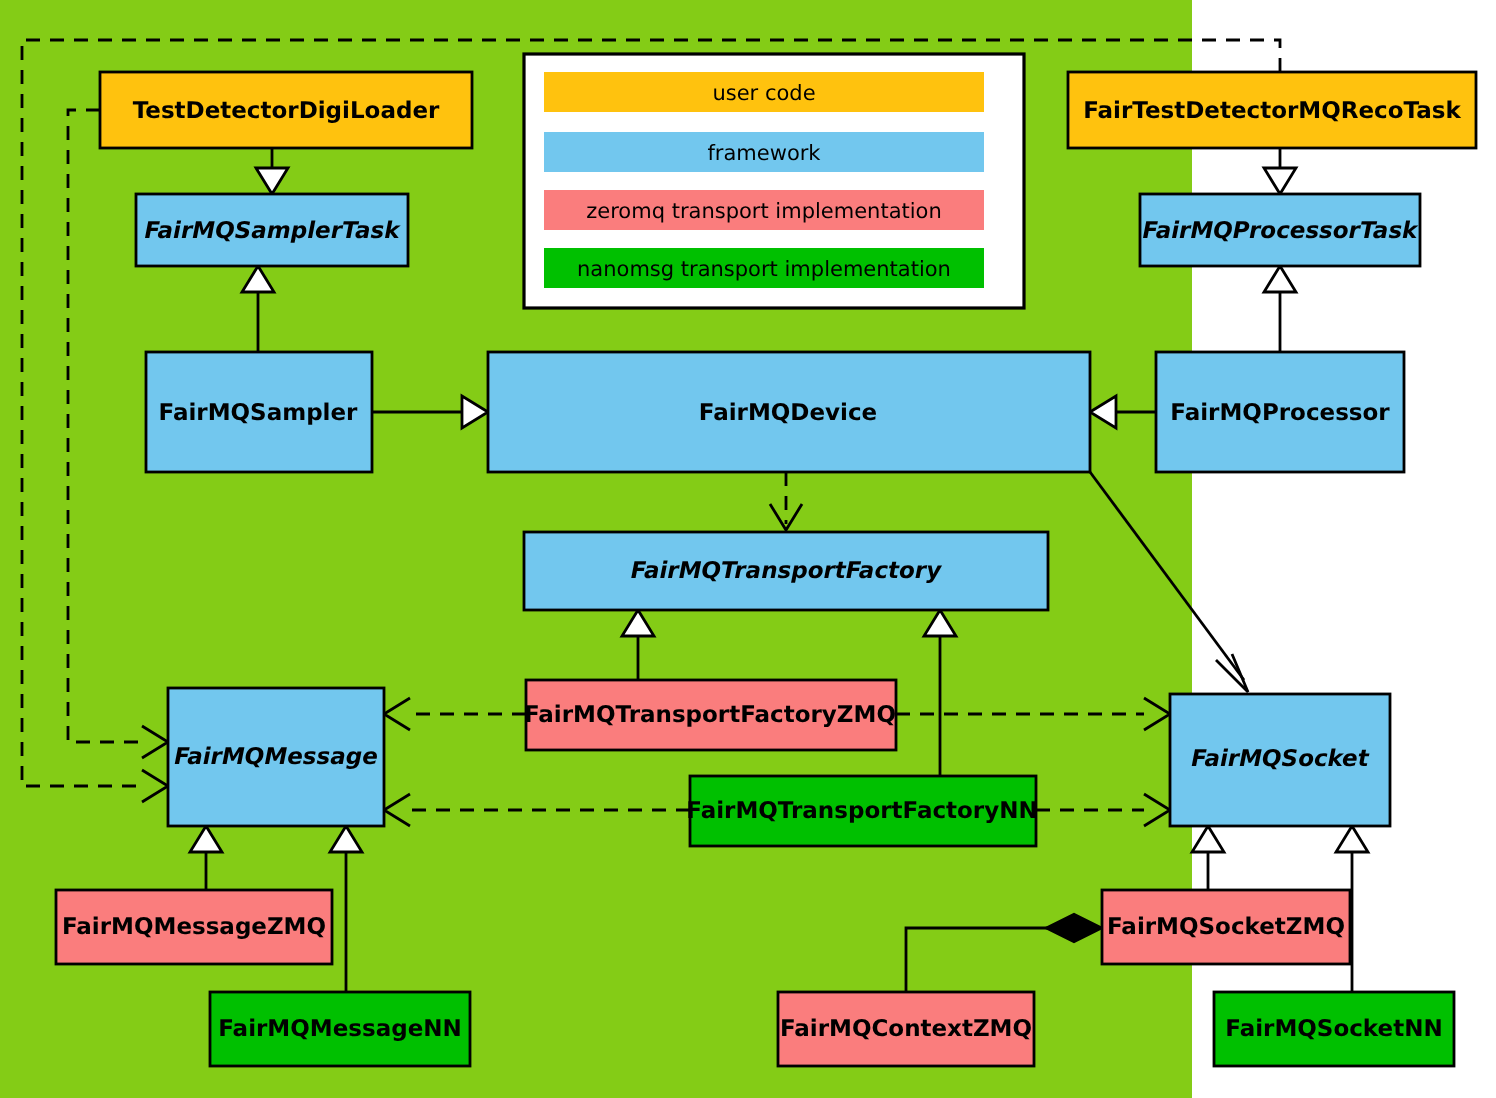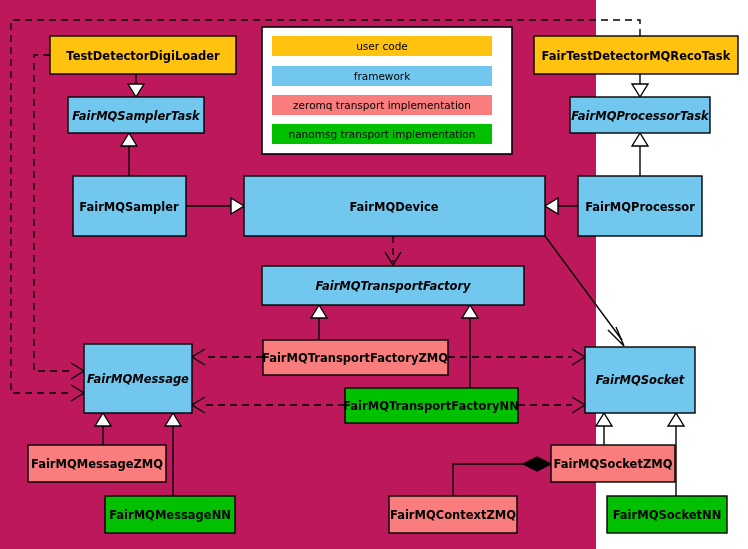--- a/index.html
+++ b/index.html
@@ -11,21 +11,21 @@
   body {
     width: 748px;
     height: 549px;
     font-family: "DejaVu Sans", sans-serif;
     overflow: hidden;
   }
   #diagram-root {
     position: relative;
     width: 596px;
     height: 549px;
-    background: #be185d;
+    background: #84cc16;
   }
   svg#diagram-svg {
     position: absolute;
     top: 0;
     left: 0;
     width: 748px;
     height: 549px;
     display: block;
   }
   .node-rect {

